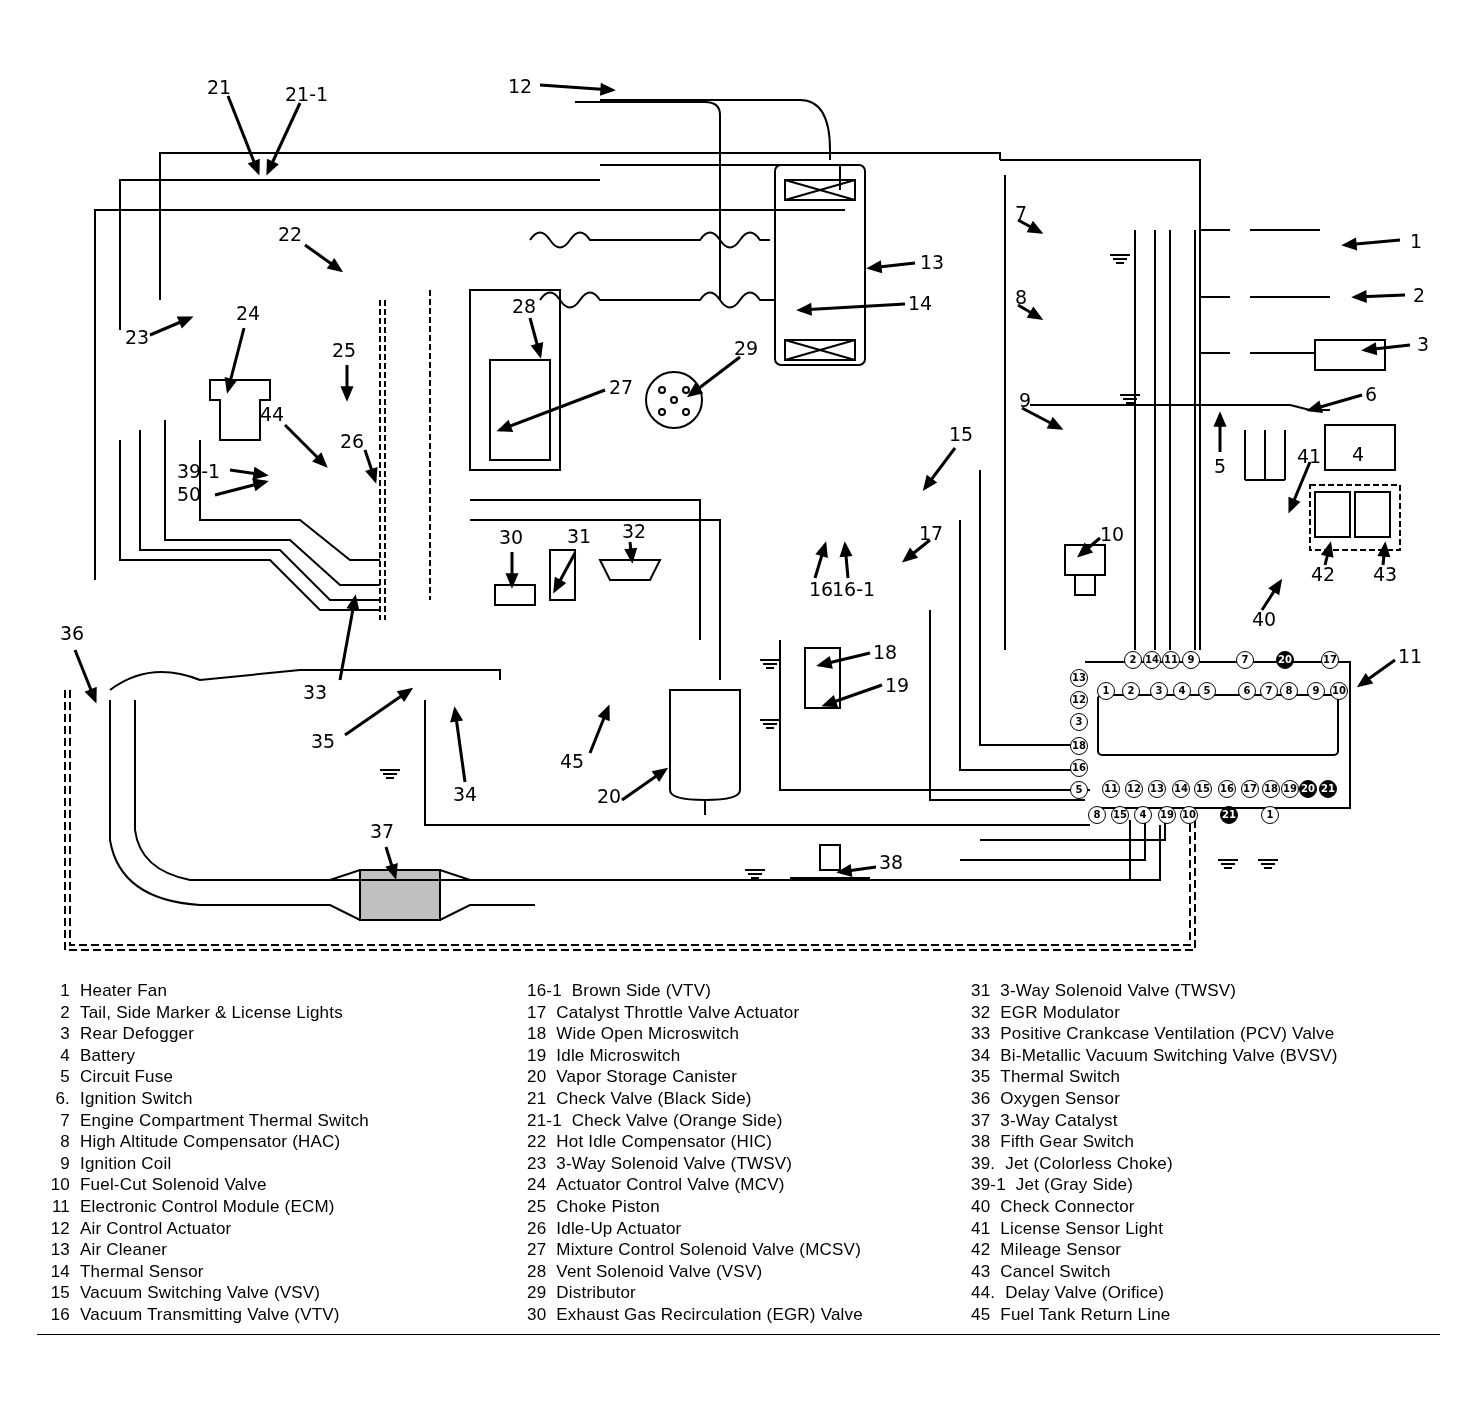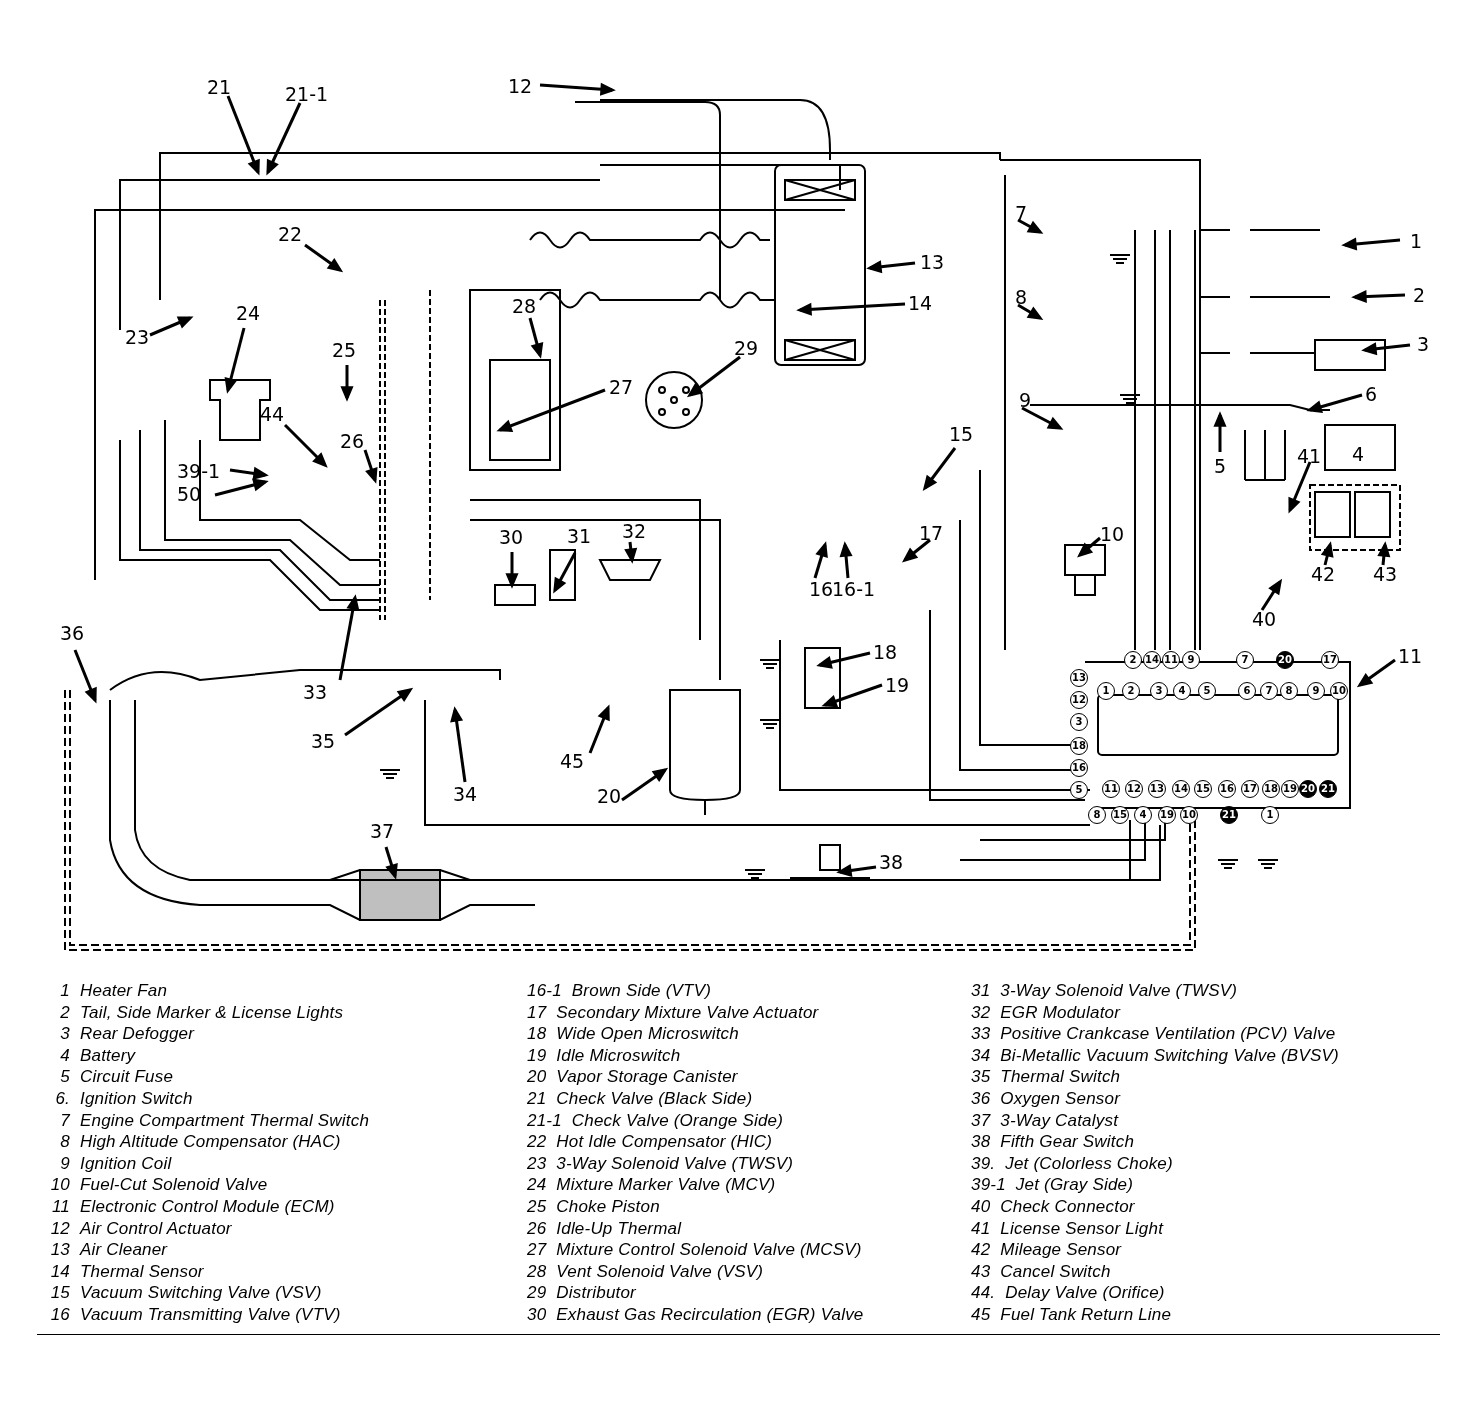--- a/index.html
+++ b/index.html
@@ -6,21 +6,21 @@
   body { width: 1477px; height: 1410px; position: relative; overflow: hidden;
          font-family: "Liberation Sans", sans-serif; color: #000; }
   #diagram { position: absolute; left: 0; top: 0; width: 1477px; height: 970px; }
   #diagram svg { position: absolute; left: 0; top: 0; }
   .callout { position: absolute; font-family: "DejaVu Sans", sans-serif; font-size: 19px;
              line-height: 1; color: #000; white-space: nowrap; }
   .pin { position: absolute; width: 16px; height: 16px; border: 1.6px solid #000; border-radius: 50%;
          background: #fff; font-size: 10px; line-height: 16px; text-align: center; font-weight: bold;
          font-family: "DejaVu Sans", sans-serif; box-sizing: content-box; }
   .pin.filled { background: #000; color: #fff; }
-  #legend { position: absolute; left: 0; top: 980px; width: 1172px; height: 350px; font-style: italic; }
+  #legend { position: absolute; left: 0; top: 980px; width: 1172px; height: 350px; }
   .legend-col { position: absolute; top: 0; }
   .legend-item { font-size: 17px; line-height: 21.6px; white-space: nowrap; letter-spacing: 0.2px; }
   .legend-item .num { display: inline-block; }
   #legend-col-0 .num { width: 26px; text-align: right; margin-right: 10px; }
   #legend-col-1 .num { margin-right: 10px; }
   #legend-col-2 .num { margin-right: 10px; }
   #bottom-rule { position: absolute; left: 37px; top: 1334px; width: 1403px; height: 0;
                  border-top: 1.5px solid #000; }
 </style>
 </head>
@@ -332,31 +332,31 @@
       <div class="legend-item"><span class="num">10</span><span>Fuel-Cut Solenoid Valve</span></div>
       <div class="legend-item"><span class="num">11</span><span>Electronic Control Module (ECM)</span></div>
       <div class="legend-item"><span class="num">12</span><span>Air Control Actuator</span></div>
       <div class="legend-item"><span class="num">13</span><span>Air Cleaner</span></div>
       <div class="legend-item"><span class="num">14</span><span>Thermal Sensor</span></div>
       <div class="legend-item"><span class="num">15</span><span>Vacuum Switching Valve (VSV)</span></div>
       <div class="legend-item"><span class="num">16</span><span>Vacuum Transmitting Valve (VTV)</span></div>
     </div>
   <div class="legend-col" id="legend-col-1" style="left:527px">
       <div class="legend-item"><span class="num">16-1</span><span>Brown Side (VTV)</span></div>
-      <div class="legend-item"><span class="num">17</span><span>Secondary Mixture Valve Actuator</span></div>
+      <div class="legend-item"><span class="num">17</span><span>Catalyst Throttle Valve Actuator</span></div>
       <div class="legend-item"><span class="num">18</span><span>Wide Open Microswitch</span></div>
       <div class="legend-item"><span class="num">19</span><span>Idle Microswitch</span></div>
       <div class="legend-item"><span class="num">20</span><span>Vapor Storage Canister</span></div>
       <div class="legend-item"><span class="num">21</span><span>Check Valve (Black Side)</span></div>
       <div class="legend-item"><span class="num">21-1</span><span>Check Valve (Orange Side)</span></div>
       <div class="legend-item"><span class="num">22</span><span>Hot Idle Compensator (HIC)</span></div>
       <div class="legend-item"><span class="num">23</span><span>3-Way Solenoid Valve (TWSV)</span></div>
-      <div class="legend-item"><span class="num">24</span><span>Mixture Marker Valve (MCV)</span></div>
+      <div class="legend-item"><span class="num">24</span><span>Actuator Control Valve (MCV)</span></div>
       <div class="legend-item"><span class="num">25</span><span>Choke Piston</span></div>
-      <div class="legend-item"><span class="num">26</span><span>Idle-Up Thermal</span></div>
+      <div class="legend-item"><span class="num">26</span><span>Idle-Up Actuator</span></div>
       <div class="legend-item"><span class="num">27</span><span>Mixture Control Solenoid Valve (MCSV)</span></div>
       <div class="legend-item"><span class="num">28</span><span>Vent Solenoid Valve (VSV)</span></div>
       <div class="legend-item"><span class="num">29</span><span>Distributor</span></div>
       <div class="legend-item"><span class="num">30</span><span>Exhaust Gas Recirculation (EGR) Valve</span></div>
     </div>
   <div class="legend-col" id="legend-col-2" style="left:971px">
       <div class="legend-item"><span class="num">31</span><span>3-Way Solenoid Valve (TWSV)</span></div>
       <div class="legend-item"><span class="num">32</span><span>EGR Modulator</span></div>
       <div class="legend-item"><span class="num">33</span><span>Positive Crankcase Ventilation (PCV) Valve</span></div>
       <div class="legend-item"><span class="num">34</span><span>Bi-Metallic Vacuum Switching Valve (BVSV)</span></div>

